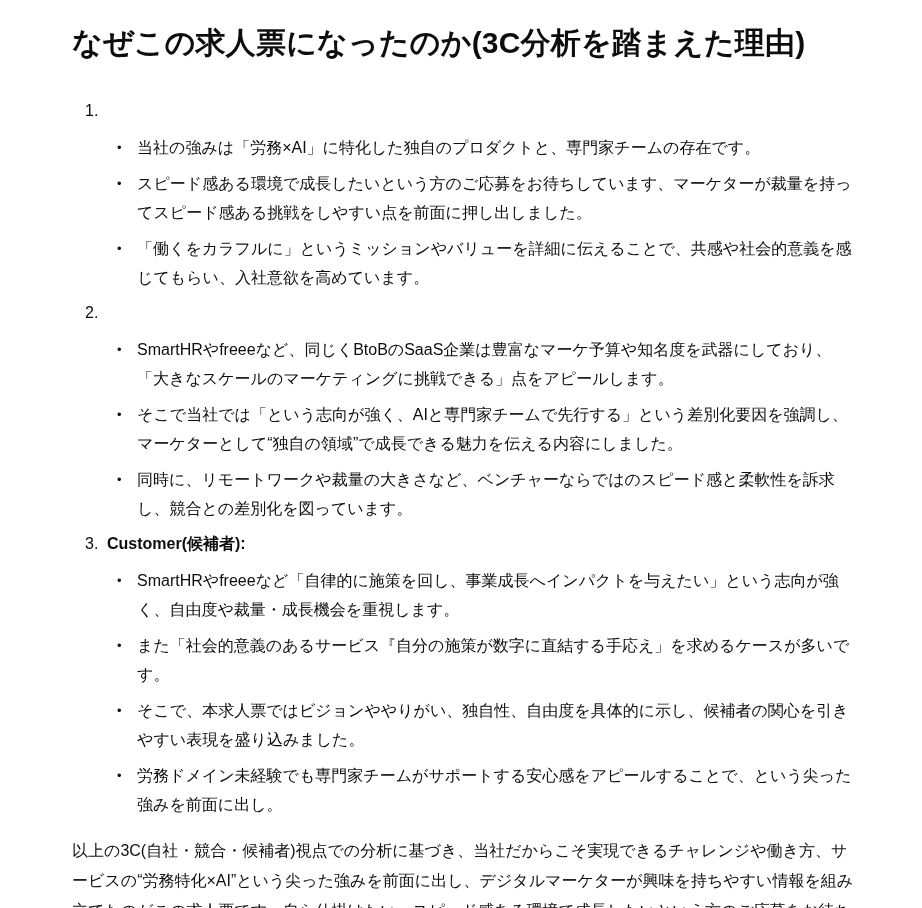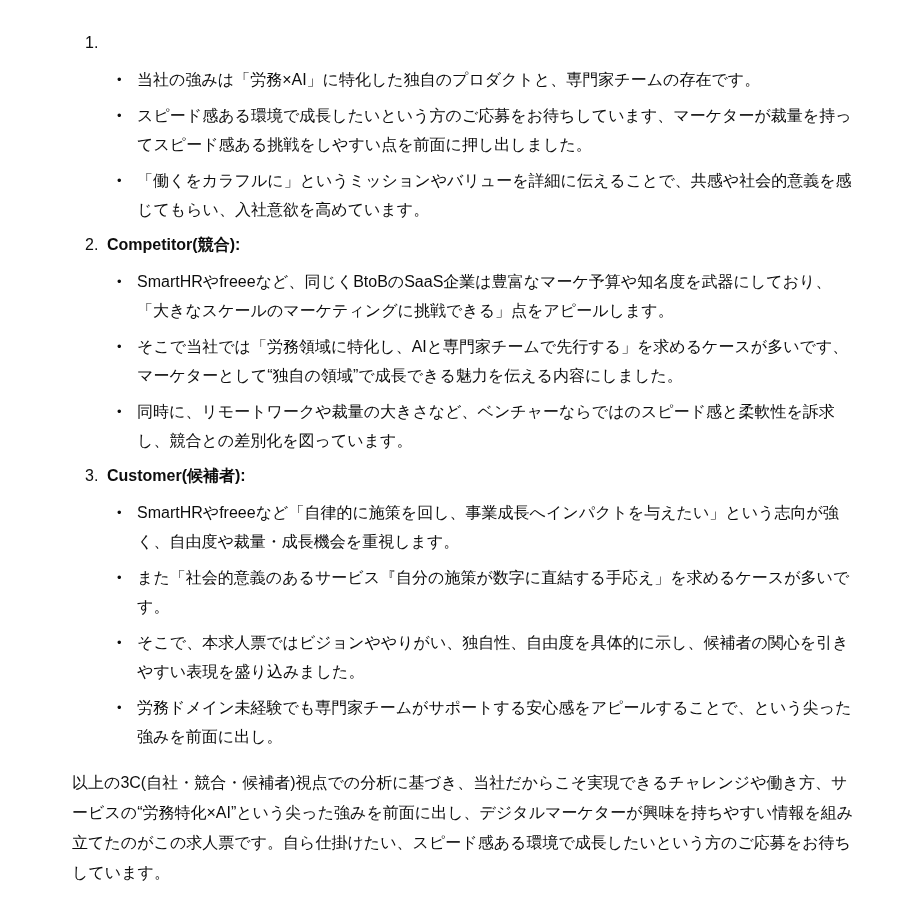--- a/index.html
+++ b/index.html
@@ -57,20 +57,21 @@
     margin: 17px 0 0 0;
     font-size: 16px;
     line-height: 30px;
   }
 </style>
 </head>
 <body>
 
 <div class="content">
 
+  <h1 class="heading">なぜこの求人票になったのか(3C分析を踏まえた理由)</h1>
 
   <div class="section-header">
     <span class="section-number">1.</span>
   </div>
   <ul class="bullets">
     <li class="bullet-item">
       <span class="bullet-marker">•</span>
       <span class="bullet-text">当社の強みは「労務×AI」に特化した独自のプロダクトと、専門家チームの存在です。</span>
     </li>
     <li class="bullet-item">
@@ -78,30 +79,29 @@
       <span class="bullet-text">スピード感ある環境で成長したいという方のご応募をお待ちしています、マーケターが裁量を持ってスピード感ある挑戦をしやすい点を前面に押し出しました。</span>
     </li>
     <li class="bullet-item">
       <span class="bullet-marker">•</span>
       <span class="bullet-text">「働くをカラフルに」というミッションやバリューを詳細に伝えることで、共感や社会的意義を感じてもらい、入社意欲を高めています。</span>
     </li>
   </ul>
 
   <div class="section-header">
     <span class="section-number">2.</span>
-    <span class="section-label">Competitor(競合):</span>
   </div>
   <ul class="bullets">
     <li class="bullet-item">
       <span class="bullet-marker">•</span>
       <span class="bullet-text">SmartHRやfreeeなど、同じくBtoBのSaaS企業は豊富なマーケ予算や知名度を武器にしており、「大きなスケールのマーケティングに挑戦できる」点をアピールします。</span>
     </li>
     <li class="bullet-item">
       <span class="bullet-marker">•</span>
-      <span class="bullet-text">そこで当社では「労務領域に特化し、AIと専門家チームで先行する」を求めるケースが多いです、マーケターとして“独自の領域”で成長できる魅力を伝える内容にしました。</span>
+      <span class="bullet-text">そこで当社では「という志向が強く、AIと専門家チームで先行する」という差別化要因を強調し、マーケターとして“独自の領域”で成長できる魅力を伝える内容にしました。</span>
     </li>
     <li class="bullet-item">
       <span class="bullet-marker">•</span>
       <span class="bullet-text">同時に、リモートワークや裁量の大きさなど、ベンチャーならではのスピード感と柔軟性を訴求し、競合との差別化を図っています。</span>
     </li>
   </ul>
 
   <div class="section-header">
     <span class="section-number">3.</span>
     <span class="section-label">Customer(候補者):</span>

